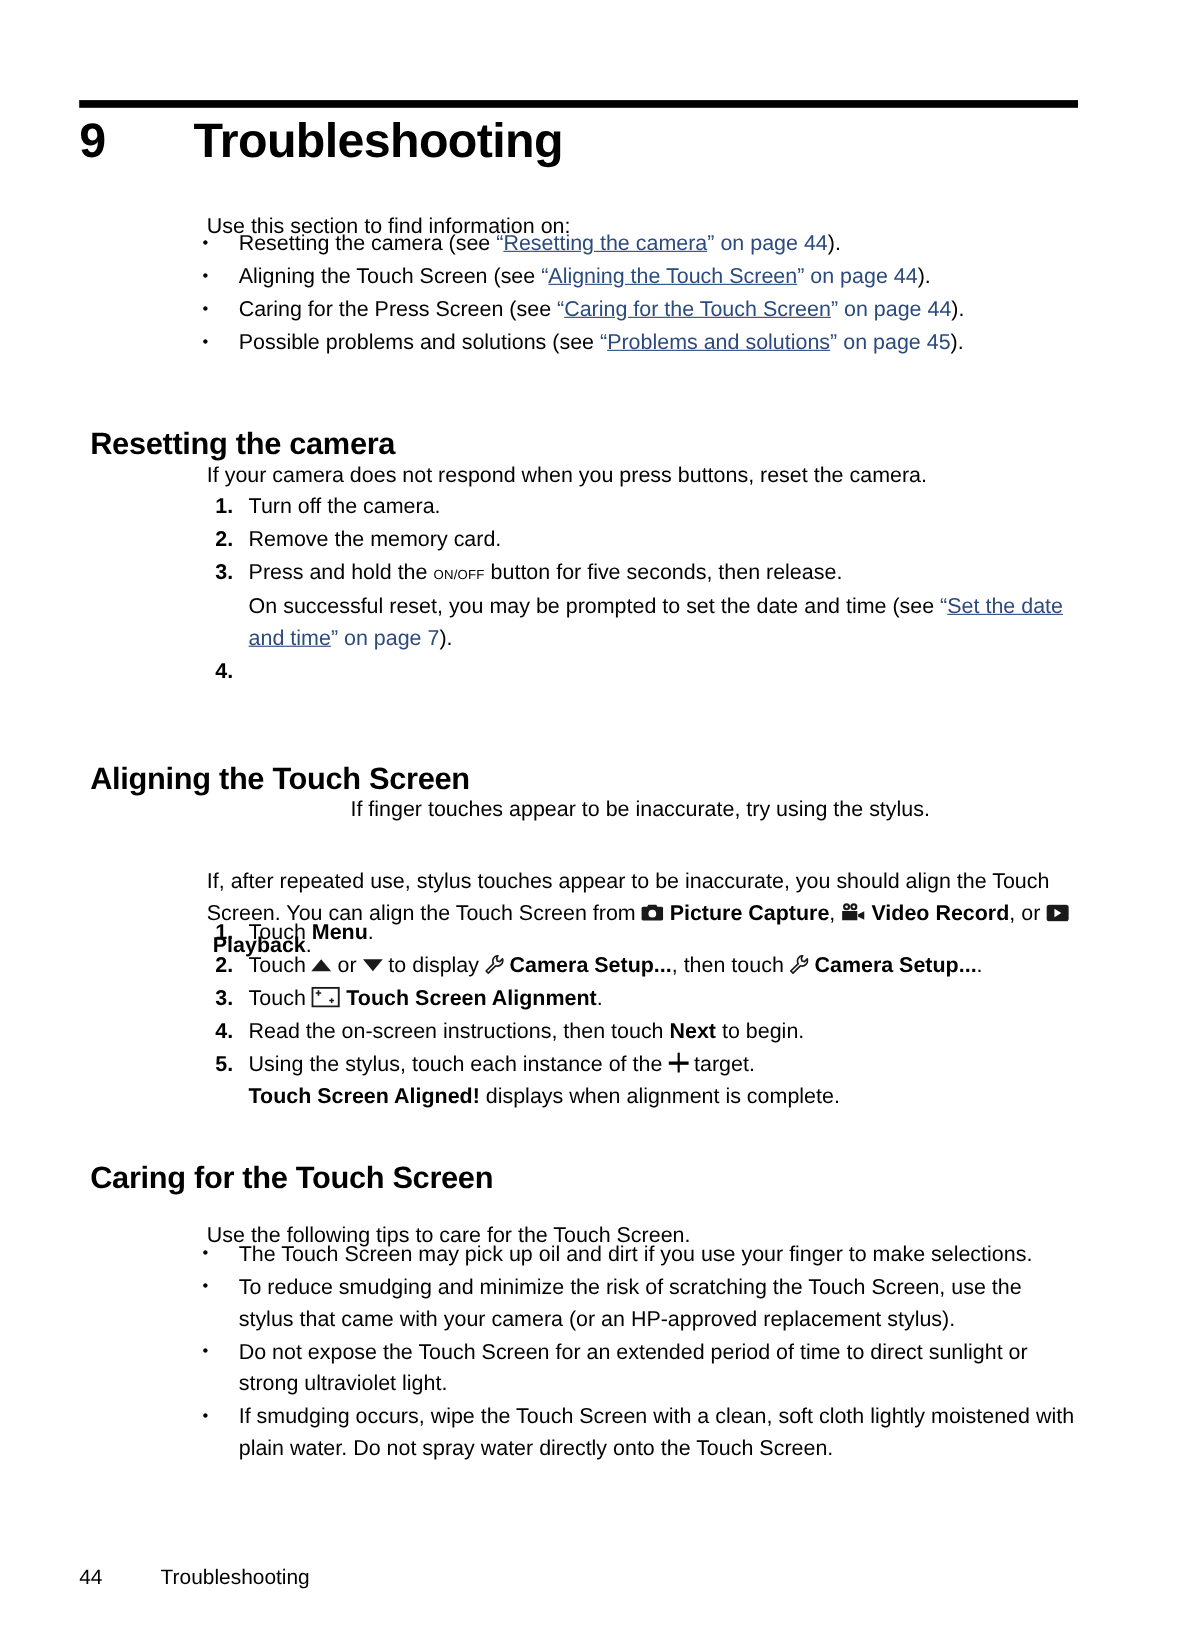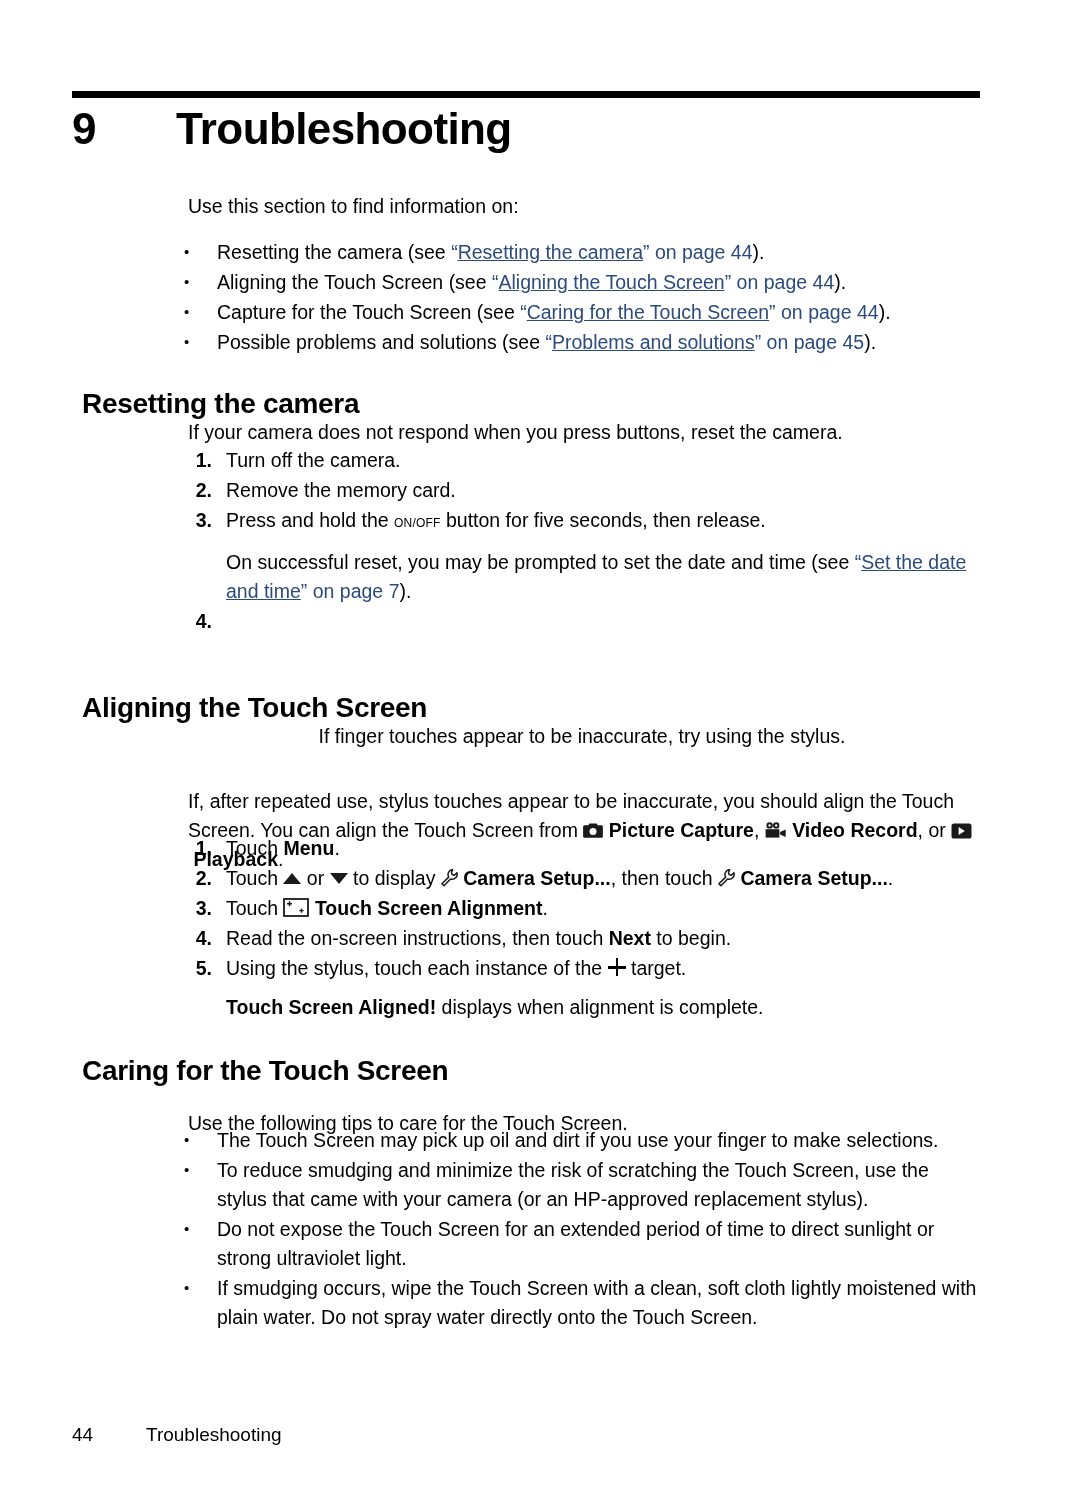--- a/index.html
+++ b/index.html
@@ -105,21 +105,21 @@
     margin: 0 0 1px 0;
   }
   ol.steps > li > .num {
     position: absolute;
     left: 0;
     top: 0;
     width: 30px;
     text-align: right;
     font-weight: bold;
   }
-  .sub-line { display: block; margin-top: 10px; }
+  .sub-line { display: block; }
 
   
   a.xref, .xref {
     color: #2b4a7d;
     text-decoration: underline;
   }
   .xref-q { color: #2b4a7d; text-decoration: none; }
   .pg { color: #2b4a7d; text-decoration: none; }
   b, strong { font-weight: bold; }
 
@@ -180,25 +180,25 @@
 
   <div class="chapter">
     <div class="chapter-num">9</div>
     <div class="chapter-title">Troubleshooting</div>
   </div>
 
   <div class="body-col" style="top:186px;">
     <p class="para">Use this section to find information on:</p>
   </div>
 
-  <div class="body-col" style="top:238px;">
+  <div class="body-col" style="top:207px;">
     <ul class="bullets">
       <li><span>Resetting the camera (see </span><span class="xref-q">“</span><a class="xref" href="#">Resetting the camera</a><span class="xref-q">”</span><span class="pg"> on page </span><span class="pg">44</span><span>).</span></li>
       <li><span>Aligning the Touch Screen (see </span><span class="xref-q">“</span><a class="xref" href="#">Aligning the Touch Screen</a><span class="xref-q">”</span><span class="pg"> on page </span><span class="pg">44</span><span>).</span></li>
-      <li><span>Capture for the Touch Screen (see </span><span class="xref-q">“</span><a class="xref" href="#">Caring for the Touch Screen</a><span class="xref-q">”</span><span class="pg"> on page </span><span class="pg">44</span><span>).</span></li>
+      <li><span>Caring for the Press Screen (see </span><span class="xref-q">“</span><a class="xref" href="#">Caring for the Touch Screen</a><span class="xref-q">”</span><span class="pg"> on page </span><span class="pg">44</span><span>).</span></li>
       <li><span>Possible problems and solutions (see </span><span class="xref-q">“</span><a class="xref" href="#">Problems and solutions</a><span class="xref-q">”</span><span class="pg"> on page </span><span class="pg">45</span><span>).</span></li>
     </ul>
   </div>
 
   <h2 class="h2" style="top:364px;">Resetting the camera</h2>
 
   <div class="body-col" style="top:412px;">
     <p class="para">If your camera does not respond when you press buttons, reset the camera.</p>
   </div>
 

